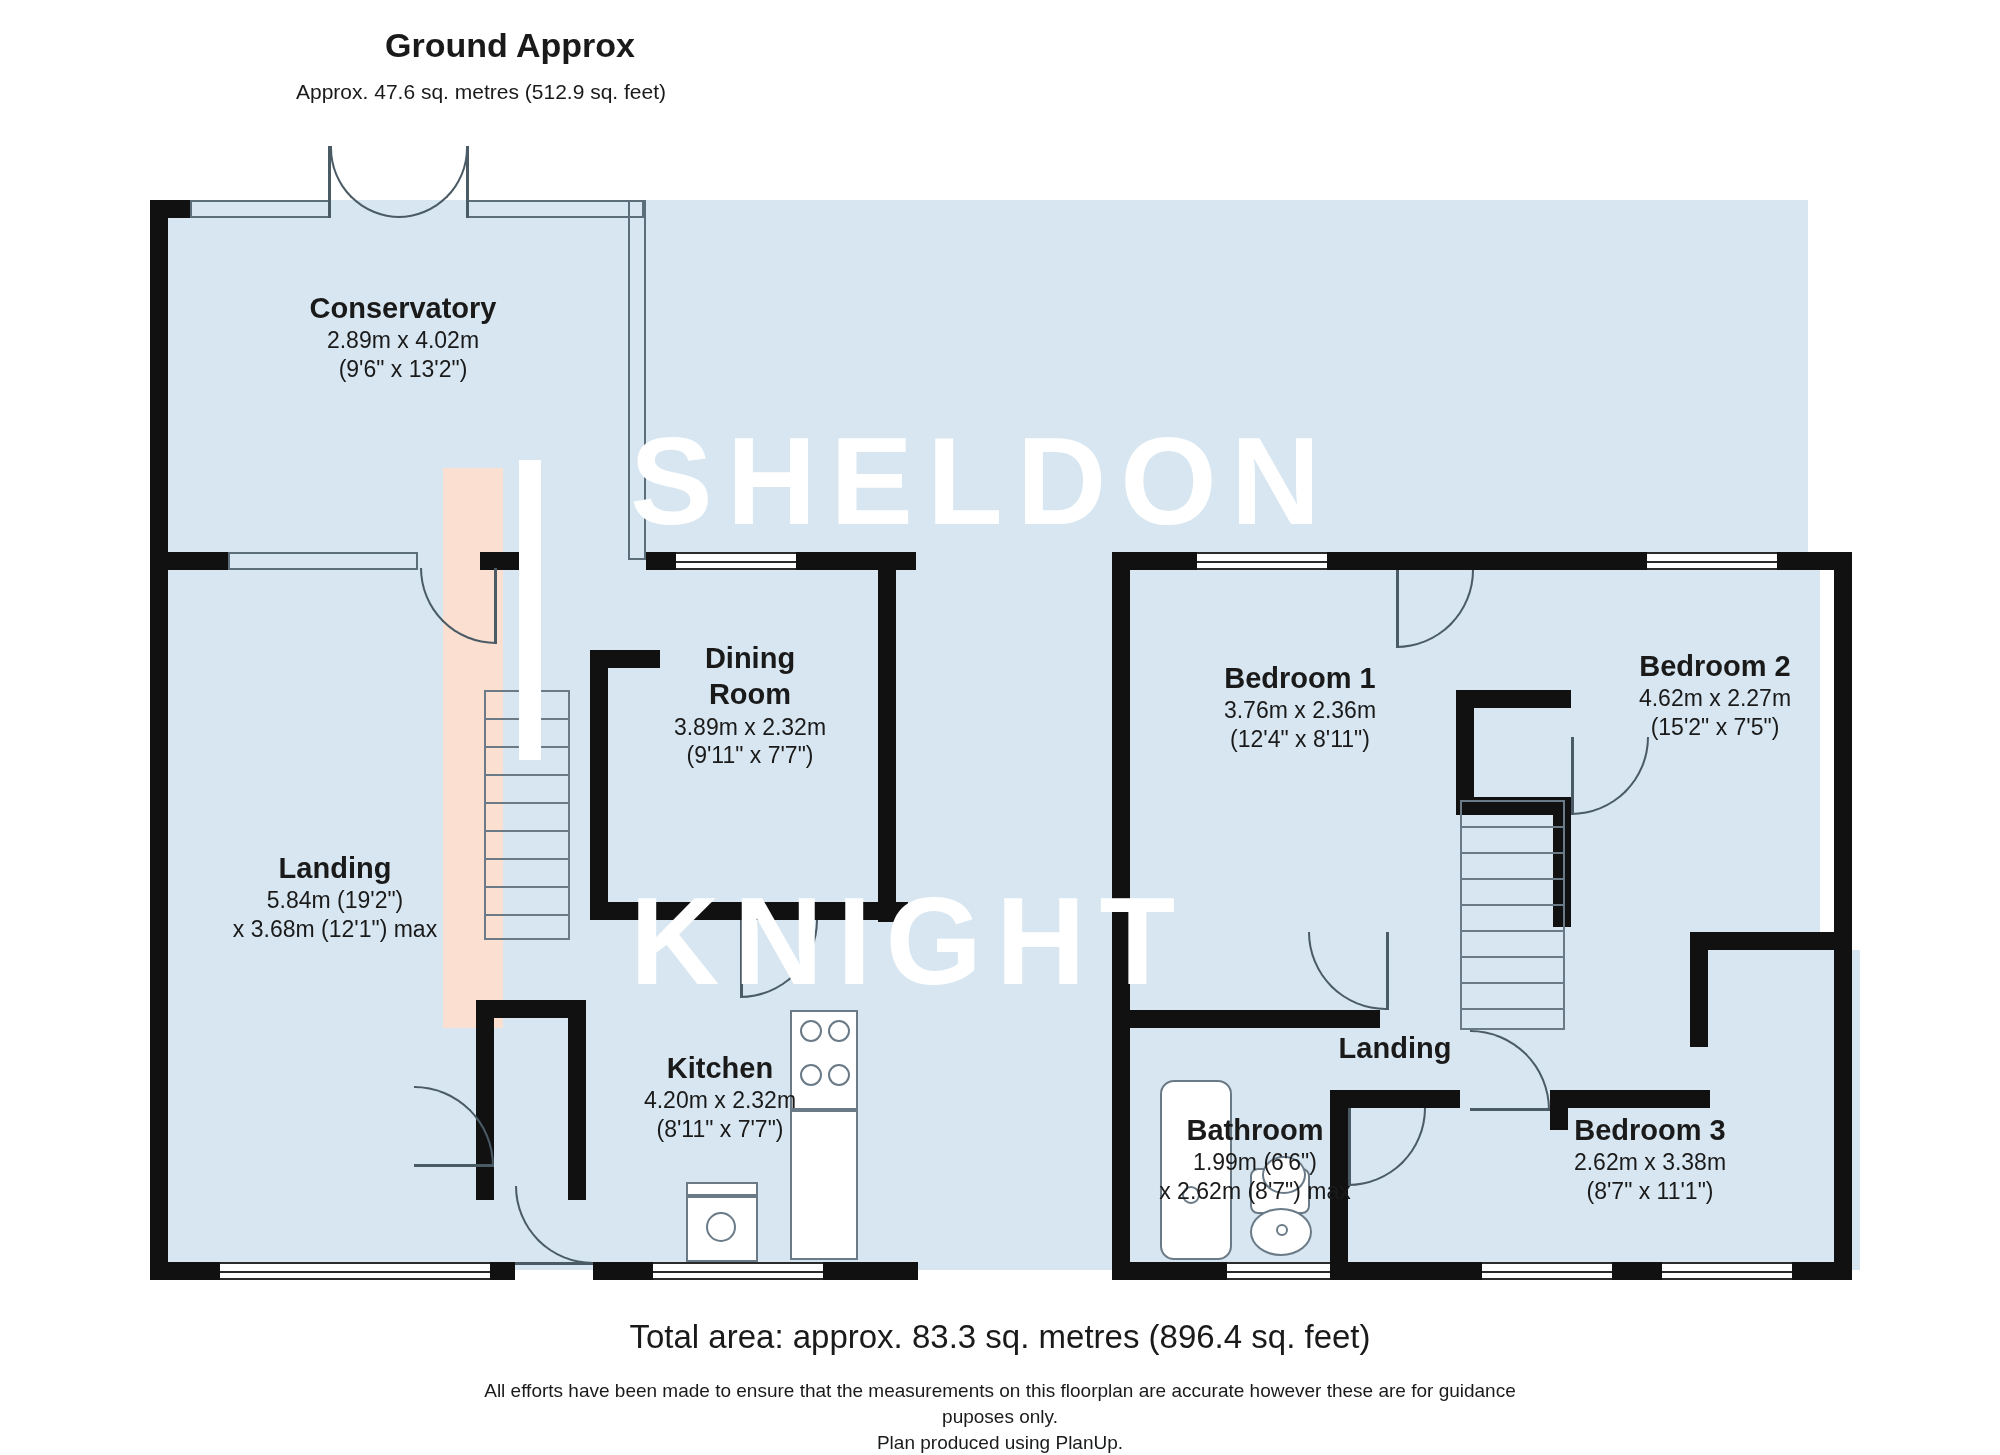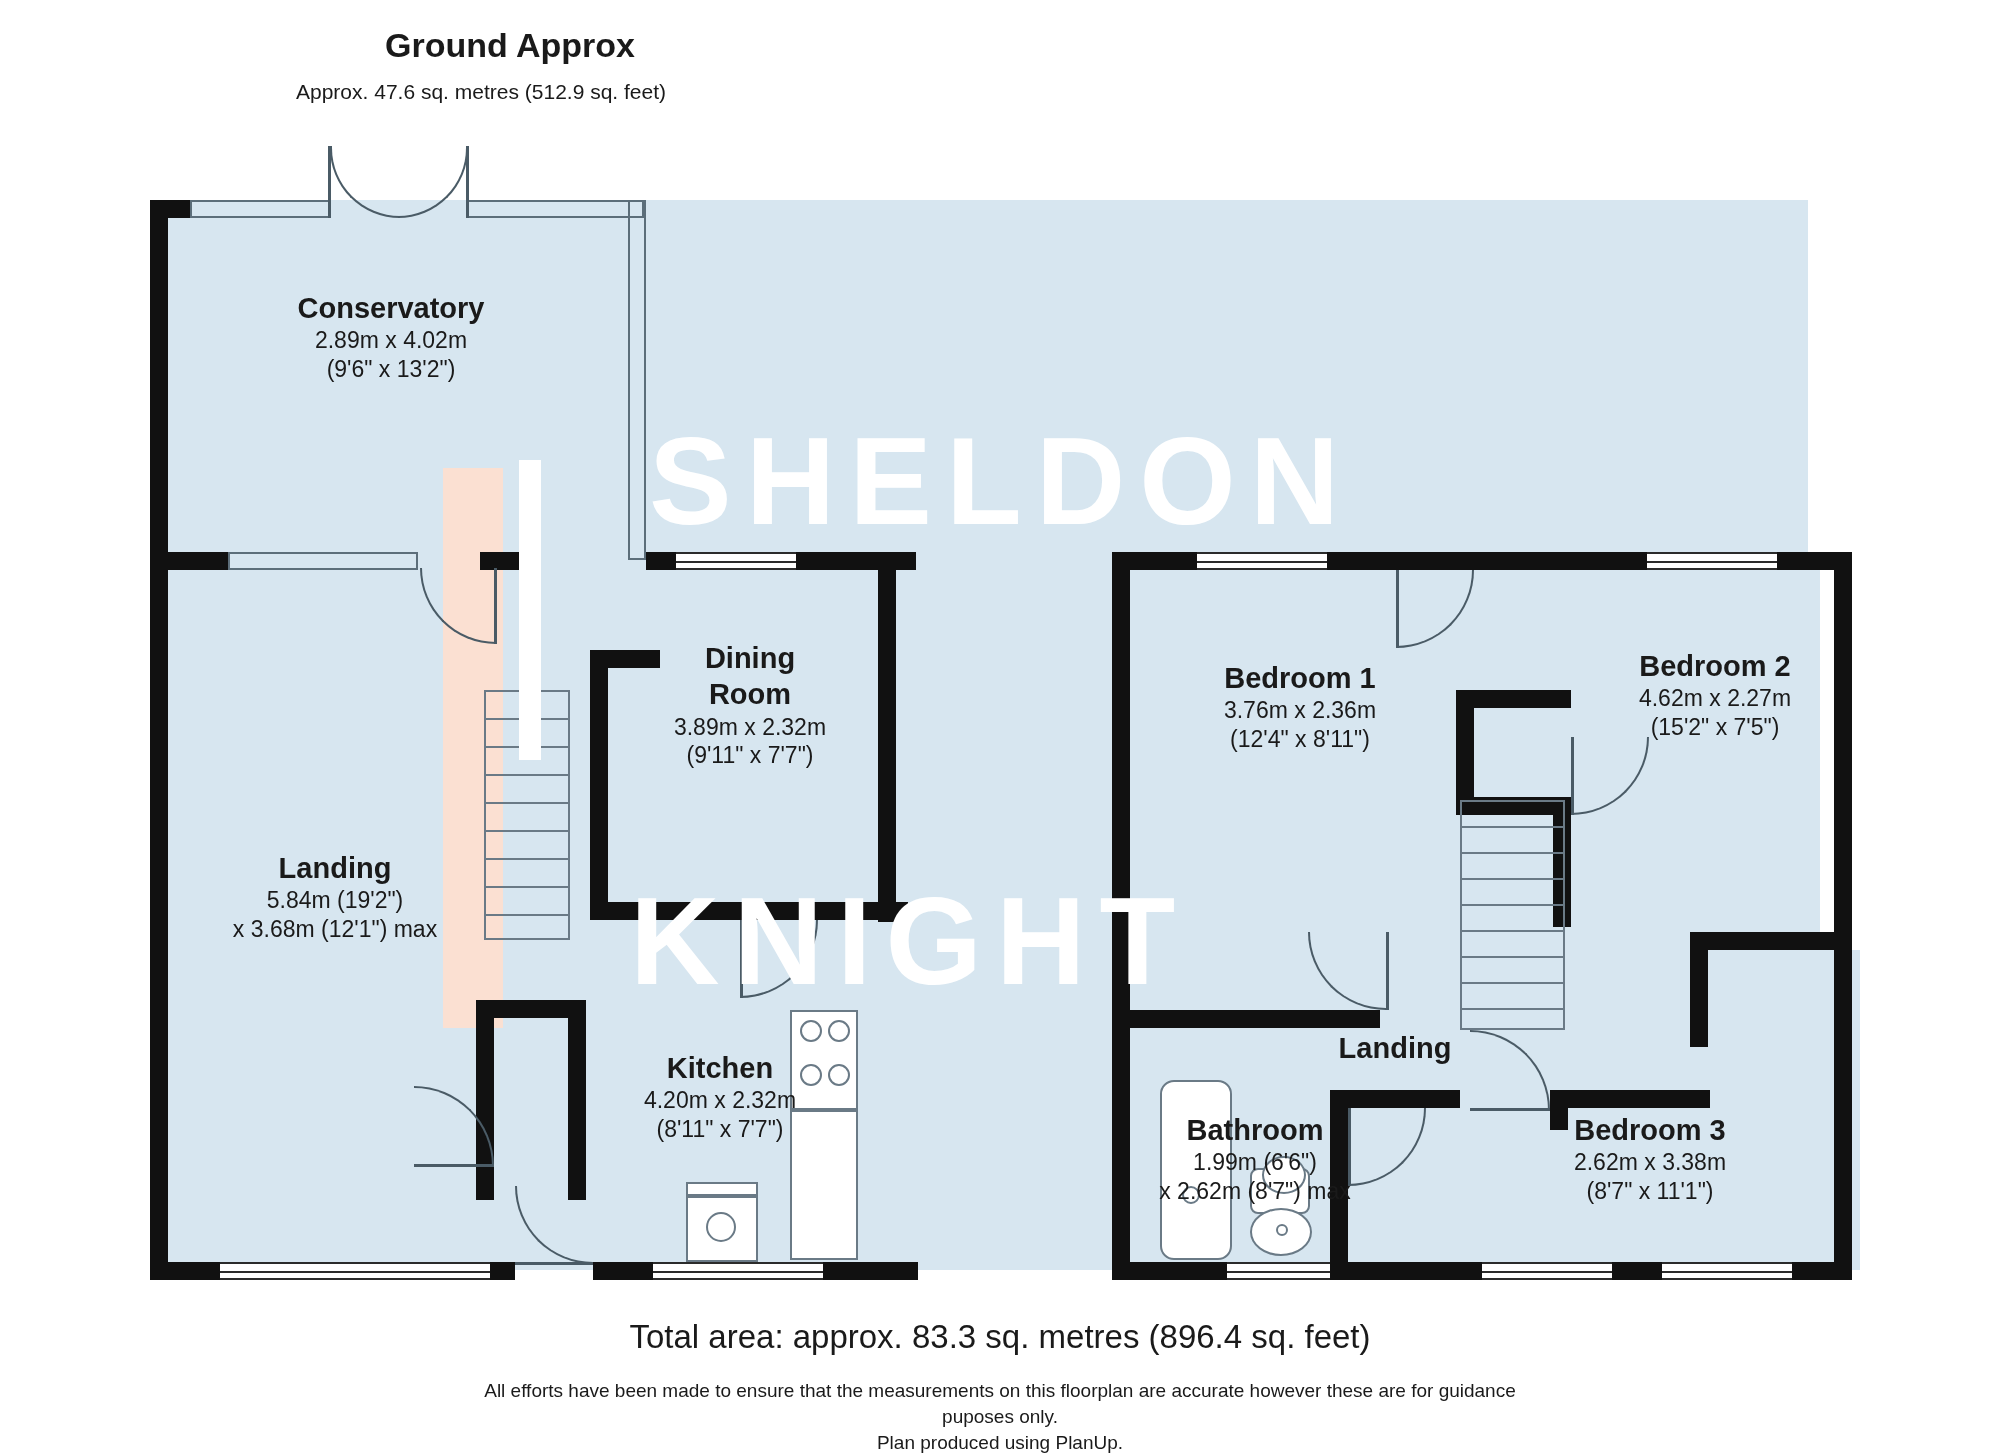--- a/index.html
+++ b/index.html
@@ -119,21 +119,21 @@
   
   .watermark {
     position: absolute;
     color: #ffffff;
     font-weight: bold;
     font-family: "Liberation Sans", sans-serif;
     letter-spacing: 14px;
     pointer-events: none;
     user-select: none;
   }
-  .wm1 { font-size: 124px; left: 630px; top: 410px; padding-left: 19px; }
+  .wm1 { font-size: 124px; left: 630px; top: 410px; }
   .wm2 { font-size: 124px; left: 630px; top: 530px; }
   .wm3 { font-size: 124px; left: 630px; top: 870px; }
   .wm-bar {
     position: absolute;
     left: 519px; top: 460px;
     width: 22px; height: 300px;
     background: #ffffff;
   }
 
   
@@ -243,21 +243,21 @@
   <div class="abs fix" style="left:790px; top:1010px; width:68px; height:100px;"></div>
   <div class="abs fix fix-round" style="left:800px; top:1020px; width:22px; height:22px;"></div>
   <div class="abs fix fix-round" style="left:828px; top:1020px; width:22px; height:22px;"></div>
   <div class="abs fix fix-round" style="left:800px; top:1064px; width:22px; height:22px;"></div>
   <div class="abs fix fix-round" style="left:828px; top:1064px; width:22px; height:22px;"></div>
   <div class="abs fix" style="left:790px; top:1110px; width:68px; height:150px;"></div>
   <div class="abs fix" style="left:686px; top:1196px; width:72px; height:66px;"></div>
   <div class="abs fix fix-round" style="left:706px; top:1212px; width:30px; height:30px;"></div>
   <div class="abs fix" style="left:686px; top:1182px; width:72px; height:14px;"></div>
 
-  <div class="abs room-label" style="left:176px; top:290px; width:430px;">
+  <div class="abs room-label" style="left:188px; top:290px; width:430px;">
     <span class="room-name">Conservatory</span>
     <span class="room-dims">2.89m x 4.02m</span>
     <span class="room-dims">(9'6" x 13'2")</span>
   </div>
 
   <div class="abs room-label" style="left:590px; top:640px; width:320px;">
     <span class="room-name">Dining</span>
     <span class="room-name">Room</span>
     <span class="room-dims">3.89m x 2.32m</span>
     <span class="room-dims">(9'11" x 7'7")</span>

